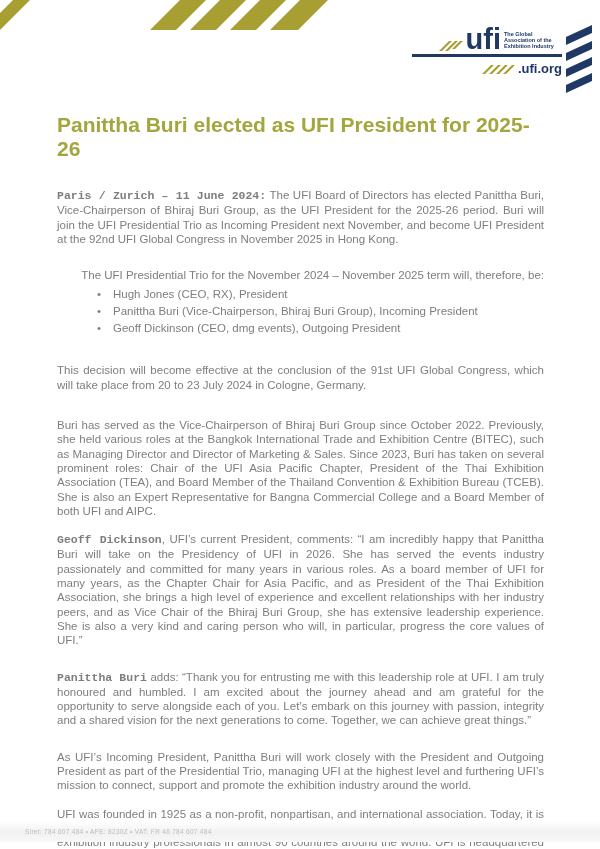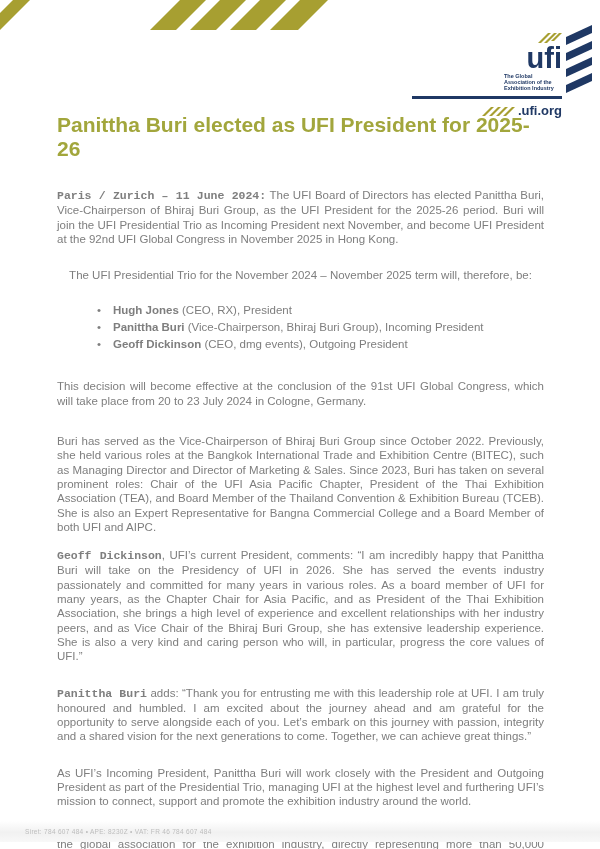--- a/index.html
+++ b/index.html
@@ -14,21 +14,21 @@
   
   .header { position:absolute; top:0; left:0; width:600px; height:95px; }
   .stripes-svg { position:absolute; top:0; left:0; }
   .media-release {
     position:absolute; top:3px; left:27px;
     font-size:16px; letter-spacing:1.5px;
     color:#a79f31; font-weight:400; white-space:nowrap;
   }
 
   .logo { position:absolute; top:27px; right:38px; width:150px; }
-  .logo-main { display:flex; align-items:flex-end; justify-content:flex-end; gap:3px;flex-direction:column; }
+  .logo-main { display:flex; align-items:flex-end; justify-content:flex-end; gap:3px; }
   .ufi-wordmark {
     color:#1f3864; font-weight:bold; font-size:29px; line-height:24px;
     letter-spacing:0px;
   }
   .ufi-tagline {
     color:#1f3864; font-size:5.5px; line-height:6px; width:58px;
     padding-bottom:2px; font-weight:bold;
   }
   .logo-rule { margin-top:3px; height:2.5px; background:#1f3864; width:100%; }
   .logo-web {
@@ -44,25 +44,25 @@
     color:#a2a63c; font-weight:bold; font-size:21px; line-height:24px;
     margin:18px 0 27px 0;
   }
   .para {
     color:#7e7e7e; font-size:11.5px; line-height:14.3px;
     text-align:justify; margin:0 0 14px 0;
   }
   .para .lead { font-weight:bold;font-family:Liberation Mono, monospace; }
   .mb-lg { margin-bottom:22px; }
   .mb-xl { margin-bottom:26px; }
-  .trio-intro { text-align:center; margin-bottom:20px; }
+  .trio-intro { text-align:right; margin-bottom:4px; }
   .trio-list { list-style:none; margin:0 0 26px 0; padding:0 0 0 40px; }
   .trio-item { color:#7e7e7e; font-size:11.5px; line-height:17px; }
   .bullet { display:inline-block; width:16px; color:#7e7e7e; }
-  .member-name { font-weight:bold; }
+  .member-name { font-weight:normal; }
 
   
   .footer-bar {
     position:absolute; left:0; bottom:7px; width:600px; height:21px;
     background:linear-gradient(180deg, #ffffff 0%, #f1f1f1 55%, #f8f8f8 100%);
   }
   .registration {
     position:absolute; left:25px; top:7px;
     font-size:6.5px; color:#bdbdbd; letter-spacing:0.3px; white-space:nowrap;
   }

